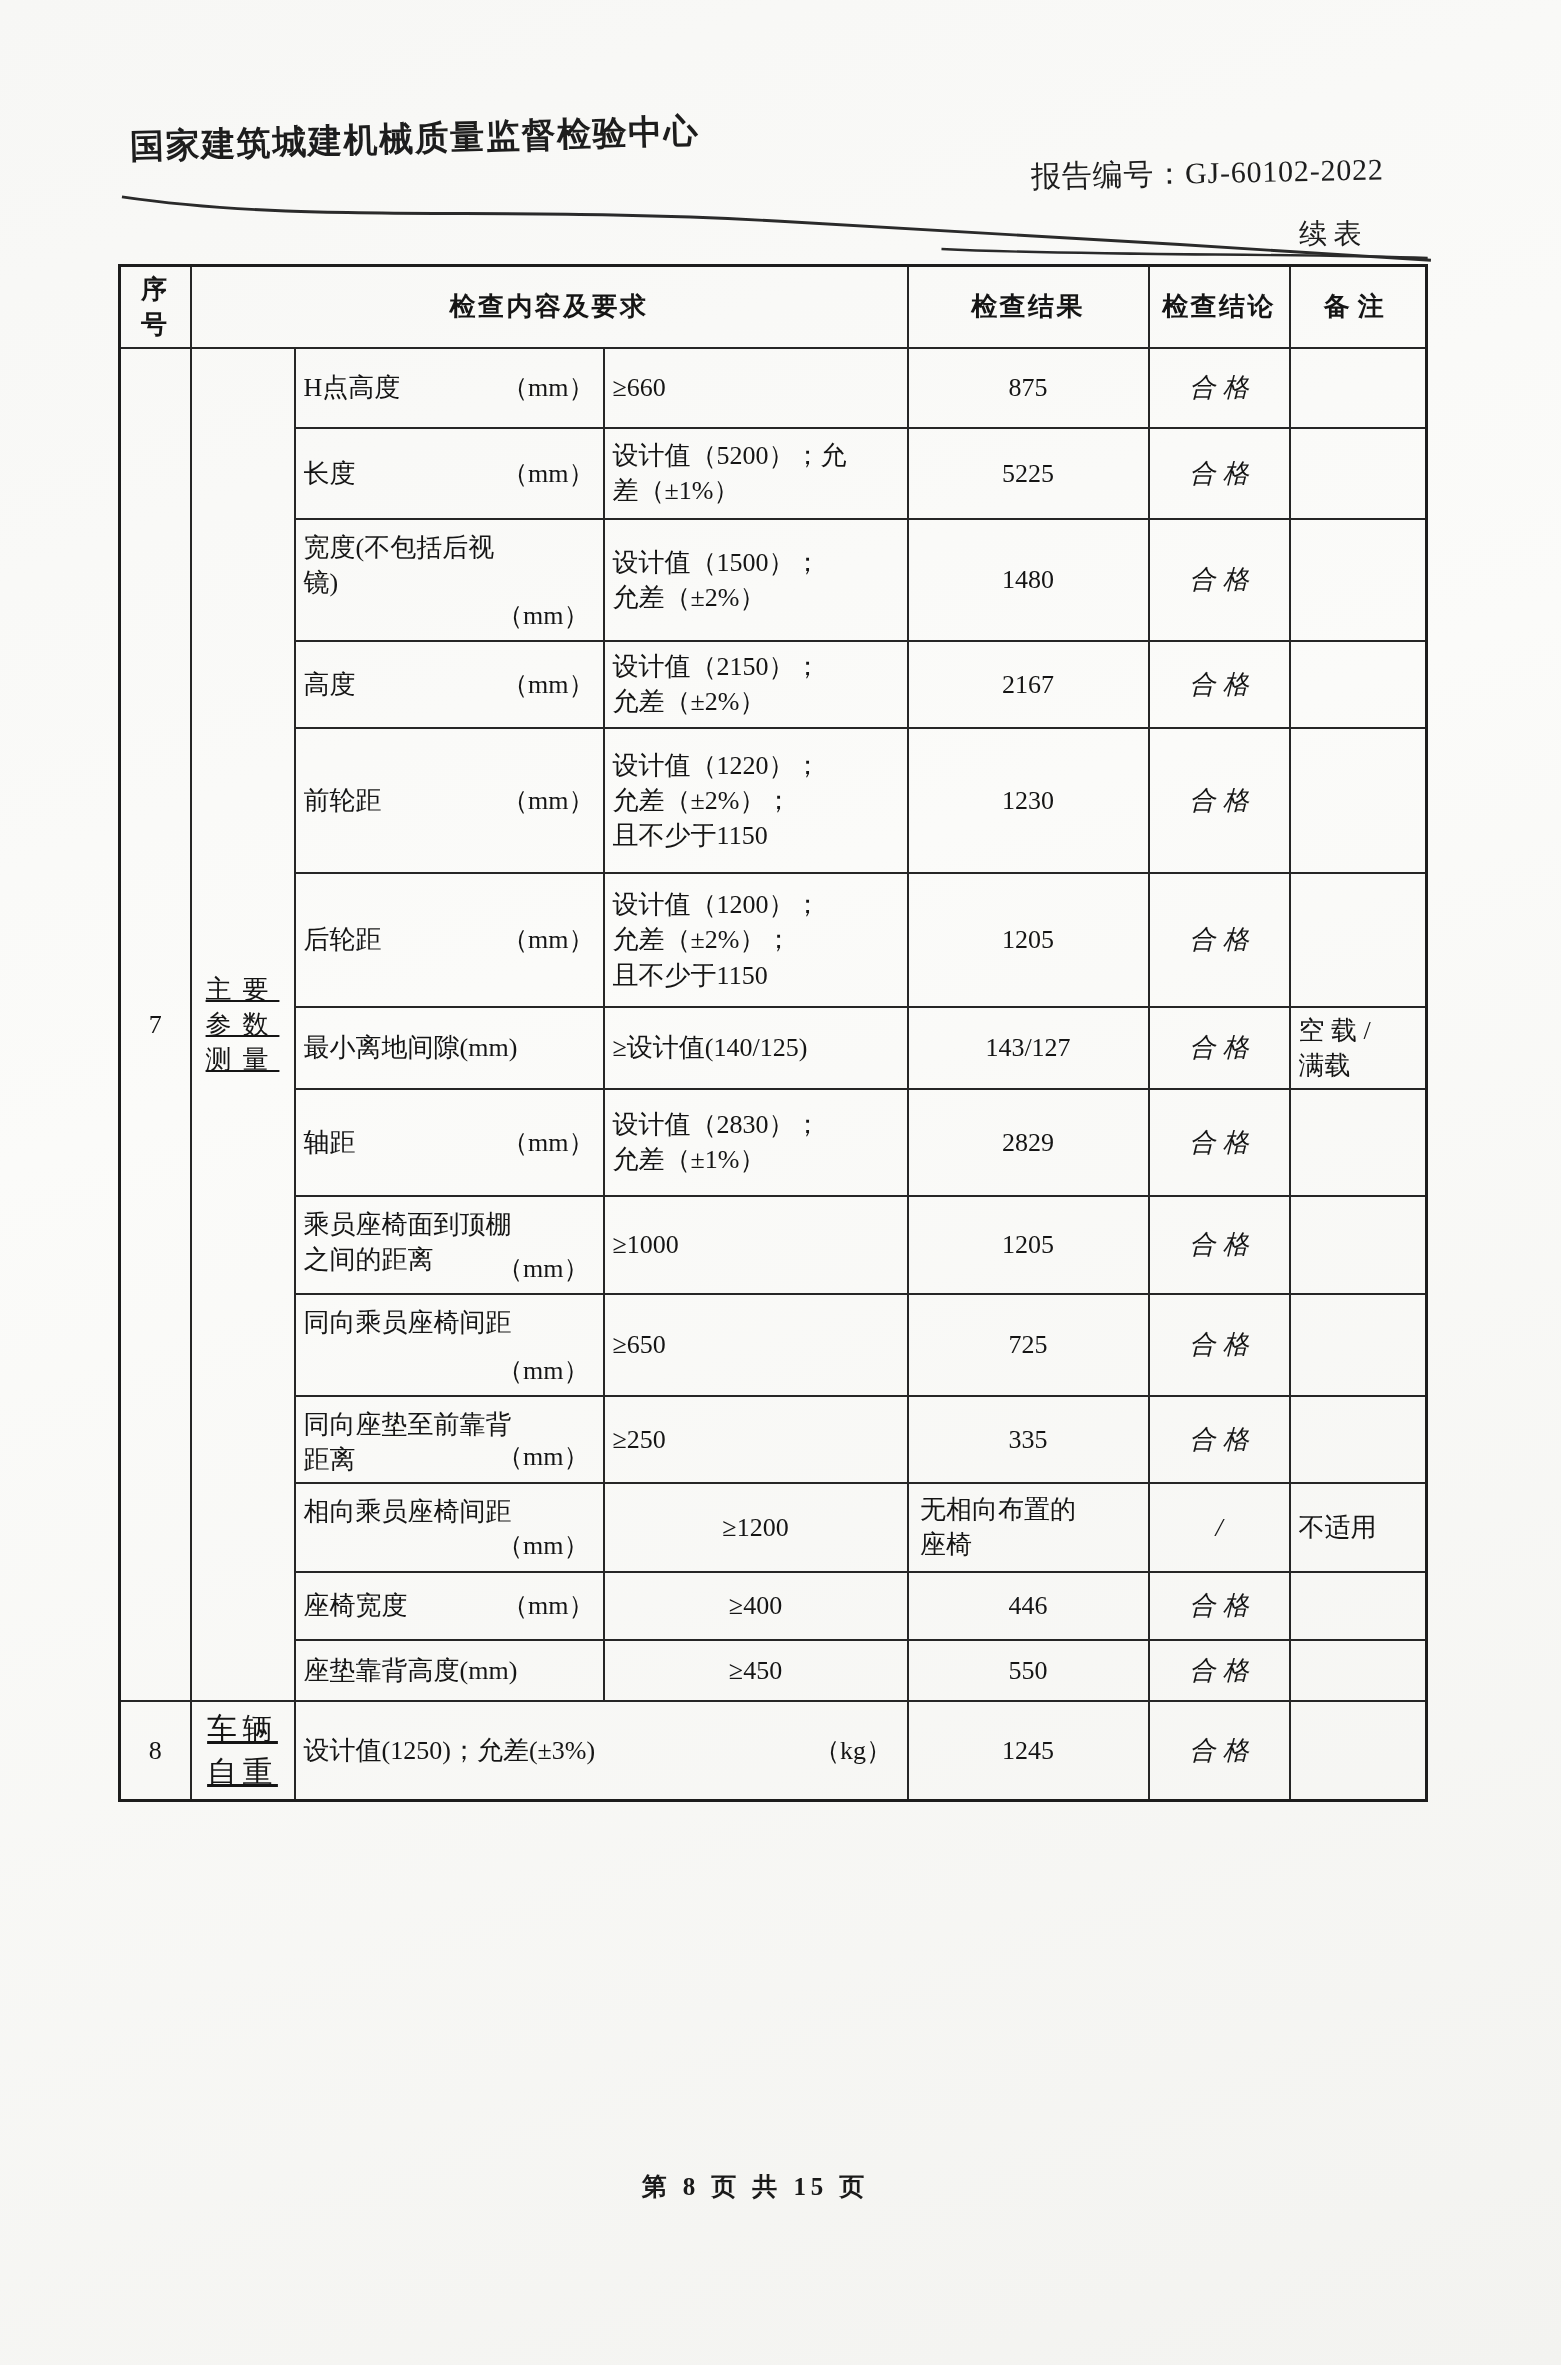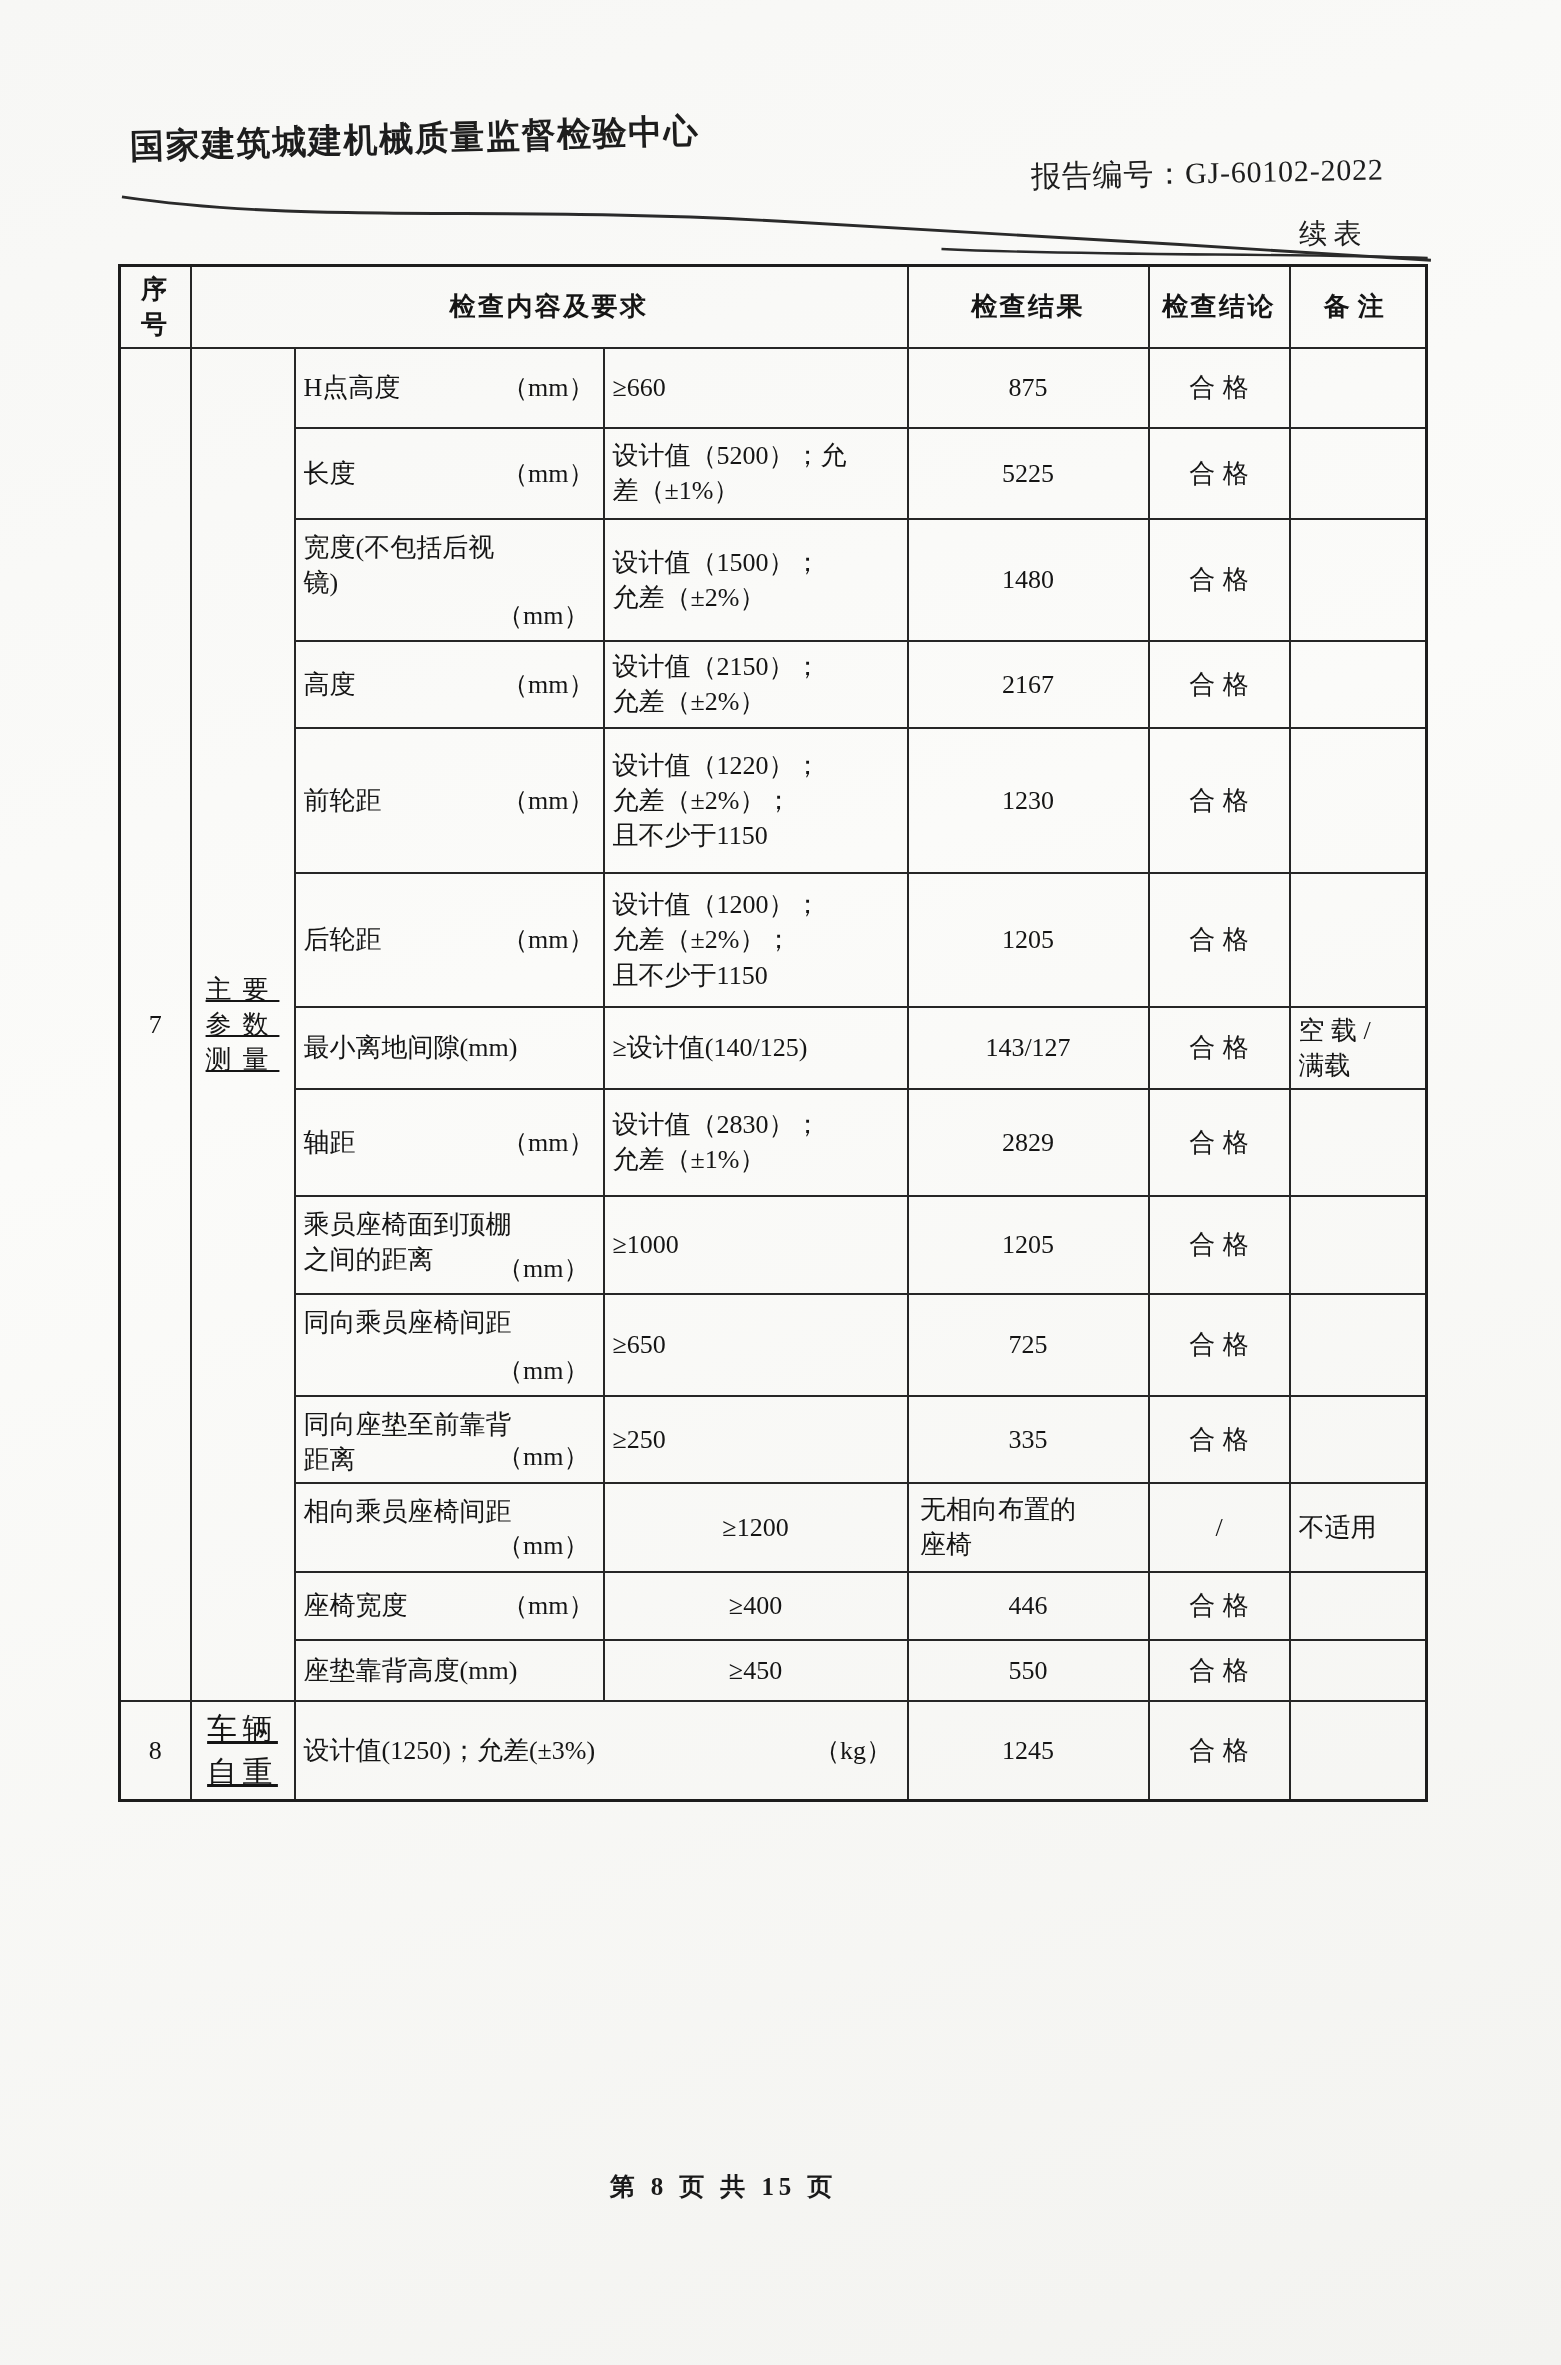--- a/index.html
+++ b/index.html
@@ -68,32 +68,33 @@
   td.c-name .item{white-space:pre-line;}
   td.c-name.stacked{vertical-align:top;padding-top:9.8px;}
   td.c-name.stacked .name-wrap{display:block;}
   td.c-name.stacked .unit{position:absolute;right:13px;bottom:7.3px;}
 
   td.c-req{padding-left:11.4px;text-align:left;}
   td.c-req.center{text-align:center;}
   td.c-result{text-align:center;font-size:27px;}
   td.c-result.left{text-align:left;padding-left:11.4px;}
   td.c-concl{text-align:center;font-size:27px;}
-  td.c-concl span{letter-spacing:0.28em;margin-right:-0.28em;}
+  td.c-concl span{letter-spacing:0.28em;margin-right:-0.28em;font-style:italic;}
   td.c-remark{text-align:left;padding-left:9.8px;font-size:25px;line-height:1.28;}
 
   td.c-merged-req{padding-left:13px;}
   td.c-merged-req .name-wrap{display:flex;justify-content:space-between;align-items:center;padding-right:6.5px;}
 
   
   .footer{
     position:absolute;left:0;top:2170px;width:1447px;
     text-align:center;
     font-size:25px;font-weight:bold;letter-spacing:4.9px;
     color:#1a1a1a;
+    padding-left:32px;
   }
 </style>
 </head>
 <body>
 
 <div class="page">
 
   <div class="org-header">国家建筑城建机械质量监督检验中心</div>
   <div class="report-no">报告编号：GJ-60102-2022</div>
 

